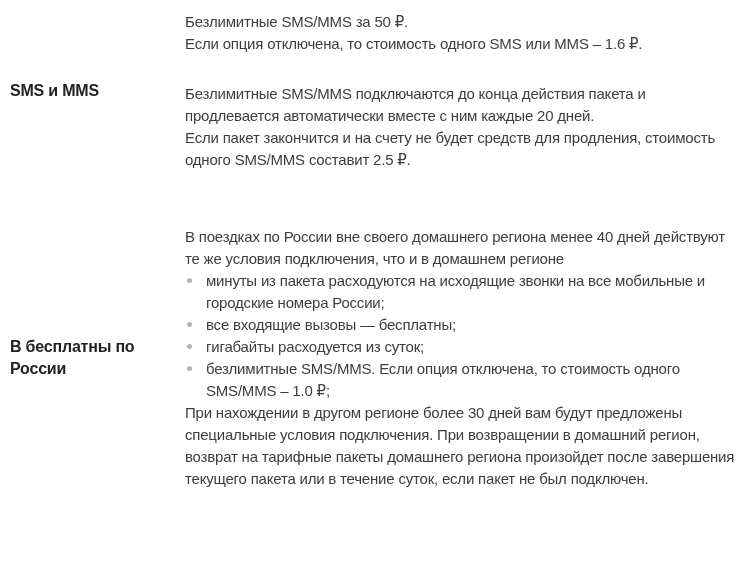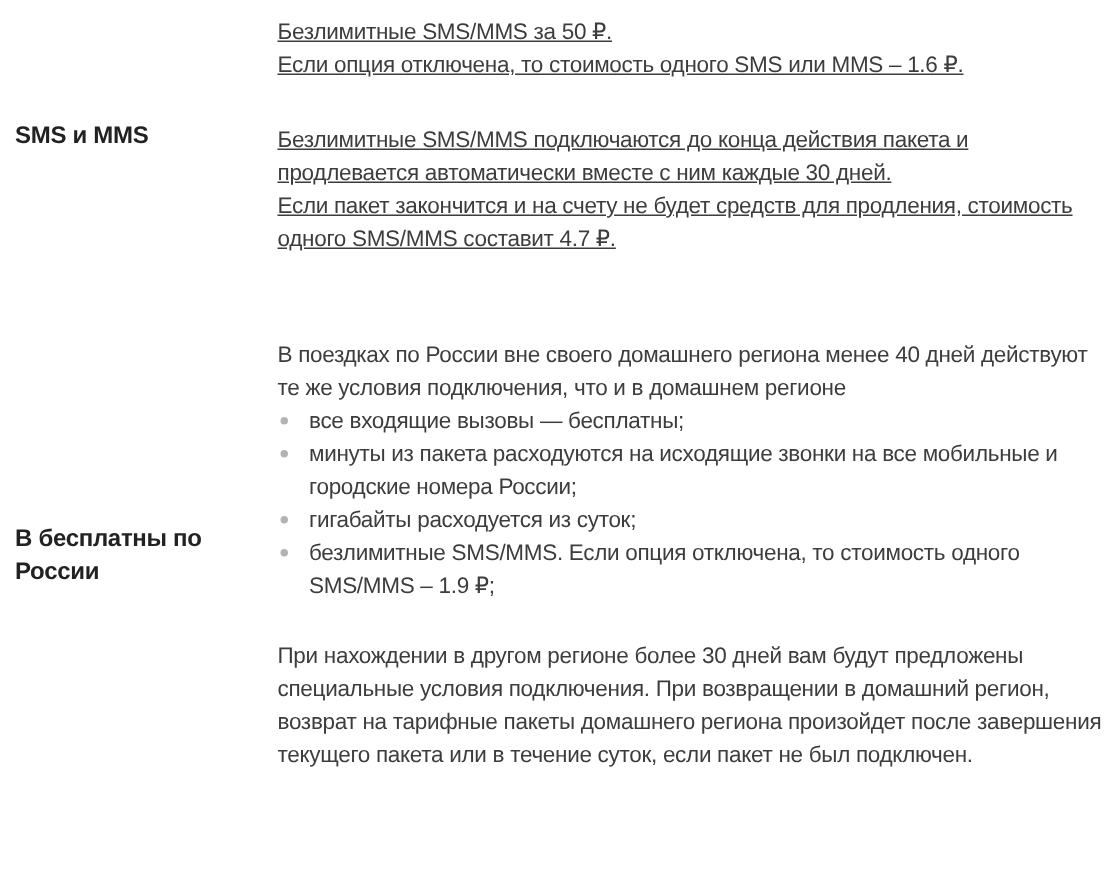--- a/index.html
+++ b/index.html
@@ -35,21 +35,20 @@
   }
   .content-col {
     width: 556px;
     max-width: 556px;
   }
   .para {
     margin: 0;
   }
   .para .line {
     display: block;
-    text-decoration: underline;
   }
   .gap-top {
     margin-top: 28px;
   }
   .section-travel {
     margin-top: 55px;
   }
   ul.bullets {
     list-style: none;
     margin: 0;
@@ -63,49 +62,48 @@
     content: "";
     position: absolute;
     left: 2px;
     top: 8px;
     width: 5px;
     height: 5px;
     border-radius: 50%;
     background: #b3b3b3;
   }
   .outro {
-    margin-top: 25px;
   }
 </style>
 </head>
 <body>
 
 <div class="page">
 
   <section class="row">
     <div class="label-col">SMS и MMS</div>
     <div class="content-col">
       <p class="para">
         <span class="line">Безлимитные SMS/MMS за 50 ₽.</span>
         <span class="line">Если опция отключена, то стоимость одного SMS или MMS – 1.6 ₽.</span>
       </p>
       <p class="para gap-top">
-        <span class="line">Безлимитные SMS/MMS подключаются до конца действия пакета и продлевается автоматически вместе с ним каждые 30 дней.</span>
-        <span class="line">Если пакет закончится и на счету не будет средств для продления, стоимость одного SMS/MMS составит 4.7 ₽.</span>
+        <span class="line">Безлимитные SMS/MMS подключаются до конца действия пакета и продлевается автоматически вместе с ним каждые 20 дней.</span>
+        <span class="line">Если пакет закончится и на счету не будет средств для продления, стоимость одного SMS/MMS составит 2.5 ₽.</span>
       </p>
     </div>
   </section>
 
   <section class="row section-travel">
     <div class="label-col">В бесплатны по России</div>
     <div class="content-col">
       <p class="para">В поездках по России вне своего домашнего региона менее 40 дней действуют те же условия подключения, что и в домашнем регионе</p>
       <ul class="bullets">
+        <li>минуты из пакета расходуются на исходящие звонки на все мобильные и городские номера России;</li>
         <li>все входящие вызовы — бесплатны;</li>
-        <li>минуты из пакета расходуются на исходящие звонки на все мобильные и городские номера России;</li>
         <li>гигабайты расходуется из суток;</li>
-        <li>безлимитные SMS/MMS. Если опция отключена, то стоимость одного SMS/MMS – 1.9 ₽;</li>
+        <li>безлимитные SMS/MMS. Если опция отключена, то стоимость одного SMS/MMS – 1.0 ₽;</li>
       </ul>
       <p class="para outro">При нахождении в другом регионе более 30 дней вам будут предложены специальные условия подключения. При возвращении в домашний регион, возврат на тарифные пакеты домашнего региона произойдет после завершения текущего пакета или в течение суток, если пакет не был подключен.</p>
     </div>
   </section>
 
 </div>
 
 </body></html>

